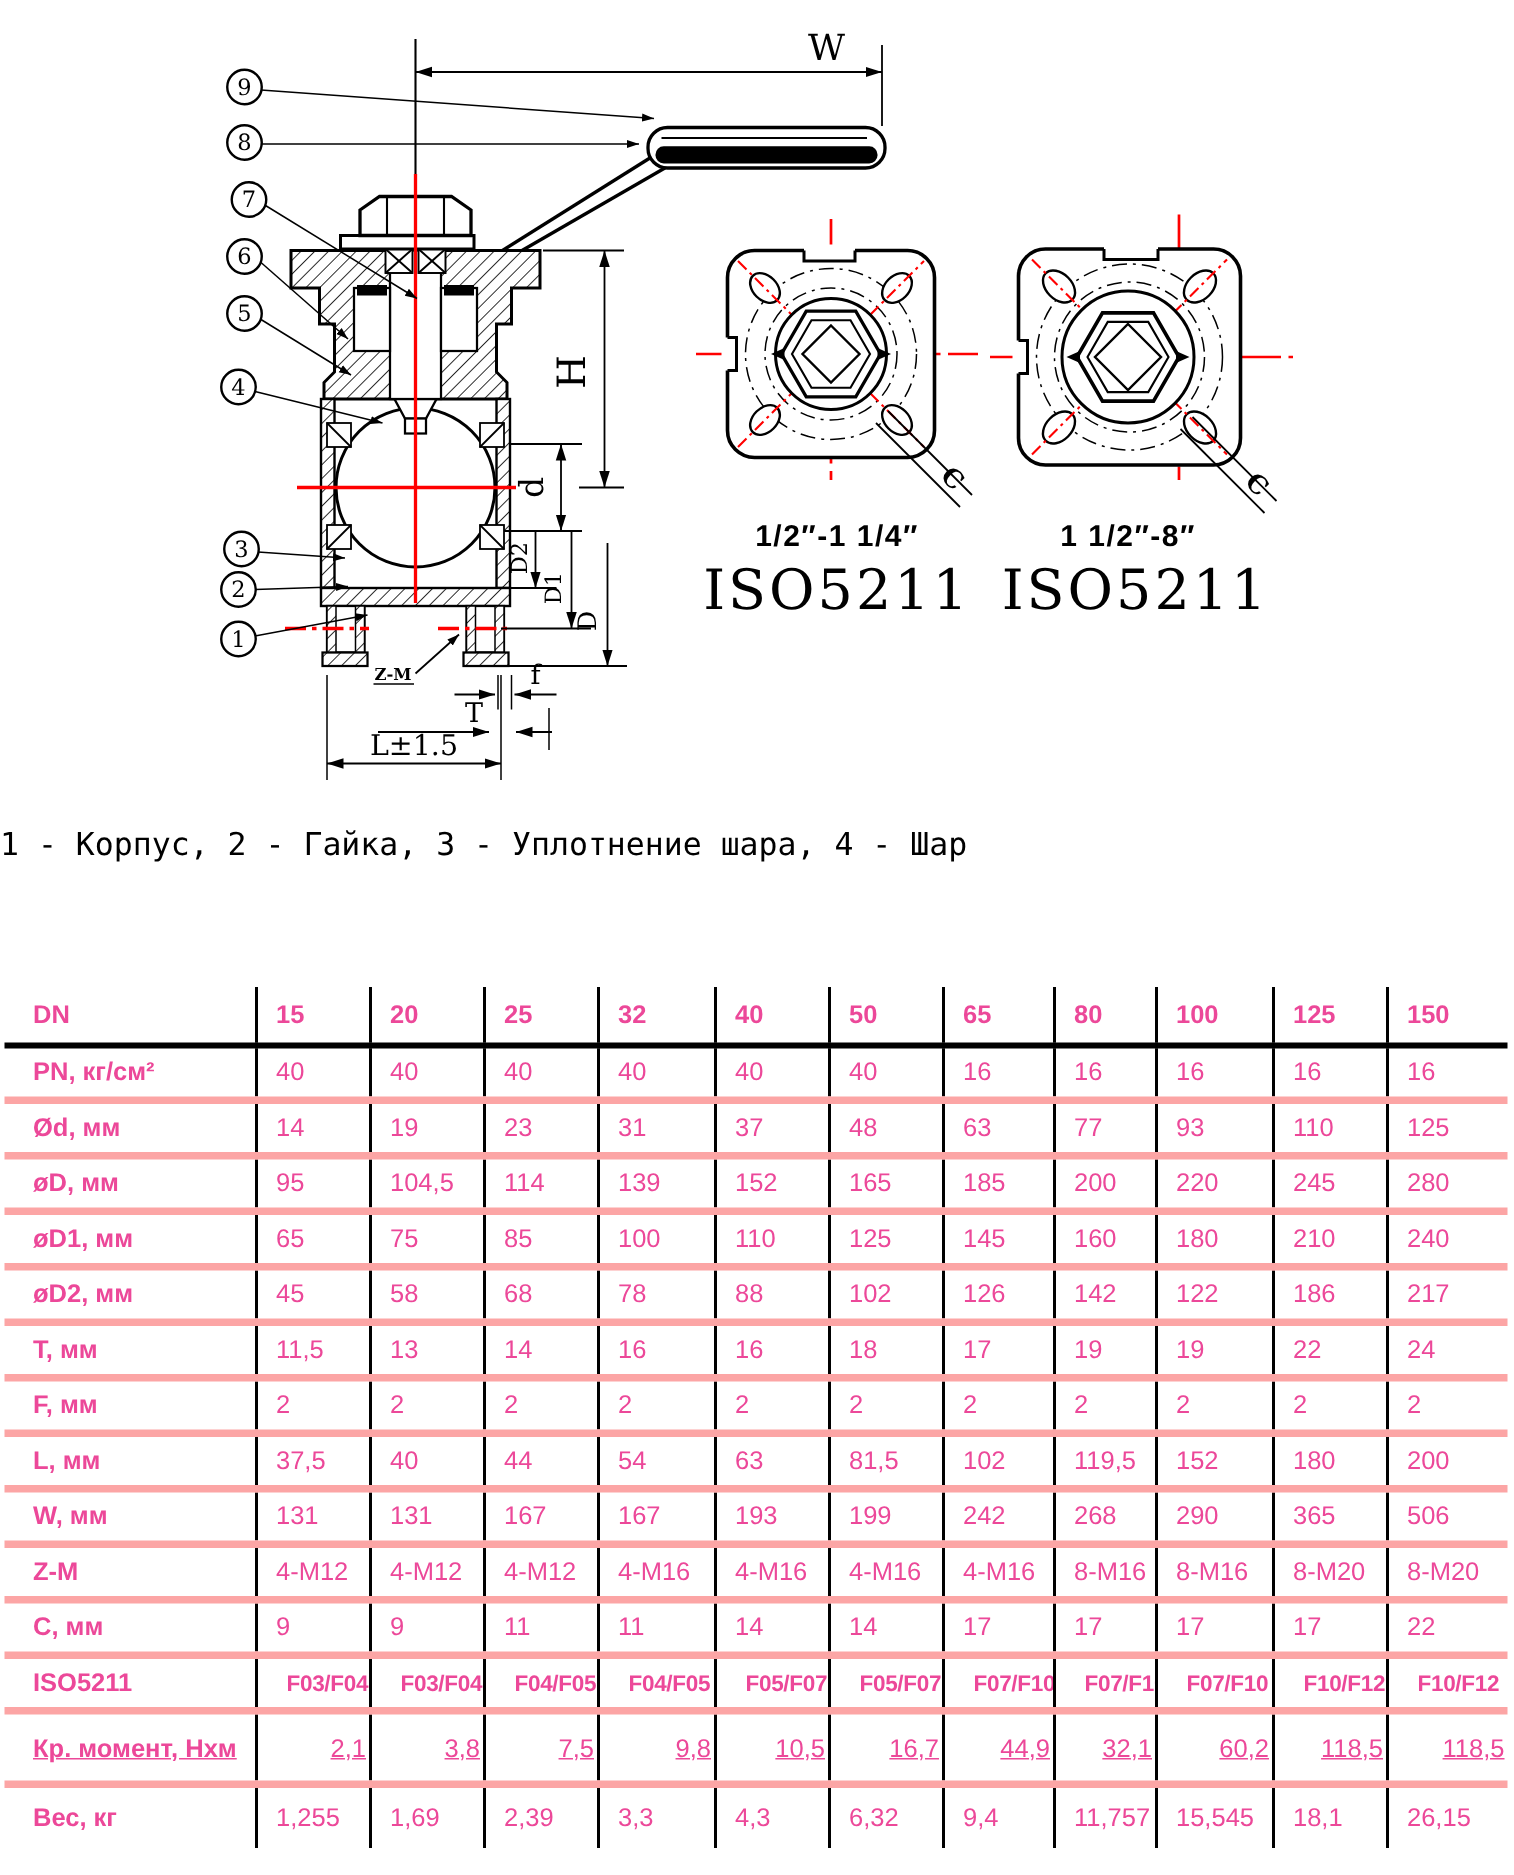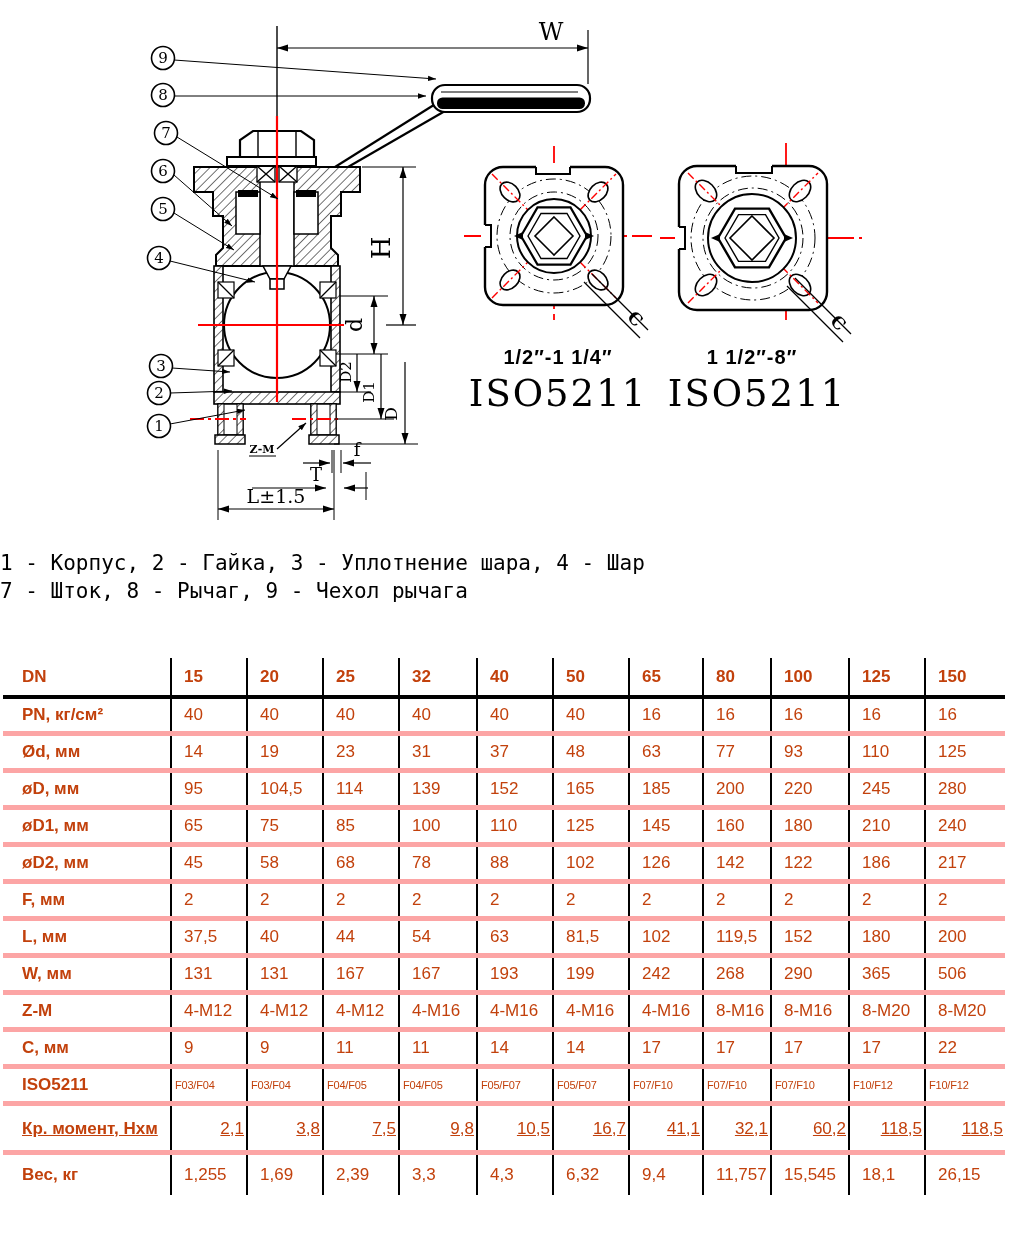--- a/index.html
+++ b/index.html
@@ -6,28 +6,28 @@
   .page{position:relative;width:1009px;height:1250px;background:#fff;color:#000;
         font-family:"Liberation Sans",sans-serif;overflow:hidden;}
   svg{display:block;}
   svg text{fill:#000;}
   .dim{font-family:"DejaVu Serif",serif;}
   .sizetxt{font-family:"Liberation Sans",sans-serif;font-weight:bold;}
   .isotxt{font-family:"DejaVu Serif",serif;}
   .legend{position:absolute;top:549px;left:0;width:1009px;text-align:left;
           font-family:"DejaVu Sans Mono",monospace;font-size:21px;line-height:28px;color:#000;}
   table.spec{position:absolute;top:658px;left:3px;border-collapse:collapse;table-layout:fixed;
-             width:1002px;color:#c2410c;}
+             width:1002px;color:#ec4899;}
   .spec th,.spec td{border-left:2px solid #000;font-size:17px;text-align:left;vertical-align:middle;
                     padding:0 2px 0 12px;height:32px;overflow:hidden;}
   .spec th:first-child,.spec td:first-child{border-left:none;font-weight:bold;padding-left:19px;}
   .spec thead th{font-weight:bold;height:37px;}
   .spec tr{border-bottom:5px solid #fca5a5;}
   .spec thead tr{border-bottom:4px solid #000;}
-  .spec tr.iso td:not(:first-child){font-size:11px;padding-left:3px;letter-spacing:-0.2px;}
+  .spec tr.iso td:not(:first-child){font-size:15px;padding-left:19px;letter-spacing:-0.2px;font-weight:bold;}
   .spec tr.tall td{height:44px;line-height:19px;text-decoration:underline;}
   .spec tr.tall td:not(:first-child){text-align:right;padding-left:0;}
   .spec tr.last{border-bottom:none;}
   .spec tr.last td{height:40px;}
 </style>
 </head>
 <body>
 
 <div class="page">
 
@@ -295,21 +295,20 @@
   <g>
     <text class="sizetxt" x="558" y="364" font-size="20" fill="#223f66" text-anchor="middle" letter-spacing="1">1/2″-1 1/4″</text>
     <text class="isotxt" x="558" y="406" font-size="37" fill="#000" text-anchor="middle" letter-spacing="2">ISO5211</text>
     <text class="sizetxt" x="752" y="364" font-size="20" fill="#223f66" text-anchor="middle" letter-spacing="1">1 1/2″-8″</text>
     <text class="isotxt" x="757" y="406" font-size="37" fill="#000" text-anchor="middle" letter-spacing="2">ISO5211</text>
   </g>
 </svg>
 
 <div class="legend">
   <div>1 - Корпус, 2 - Гайка, 3 - Уплотнение шара, 4 - Шар</div>
-  <div>7 - Шток, 8 - Рычаг, 9 - Чехол рычага</div>
 </div>
 
 <table class="spec">
   <colgroup>
         <col style="width: 168px;">
         <col style="width: 76px;">
         <col style="width: 76px;">
         <col style="width: 76px;">
         <col style="width: 78px;">
         <col style="width: 76px;">
@@ -401,20 +400,34 @@
           <td>78</td>
           <td>88</td>
           <td>102</td>
           <td>126</td>
           <td>142</td>
           <td>122</td>
           <td>186</td>
           <td>217</td>
         </tr>
         <tr>
+          <td>T, мм</td>
+          <td>11,5</td>
+          <td>13</td>
+          <td>14</td>
+          <td>16</td>
+          <td>16</td>
+          <td>18</td>
+          <td>17</td>
+          <td>19</td>
+          <td>19</td>
+          <td>22</td>
+          <td>24</td>
+        </tr>
+        <tr>
           <td>F, мм</td>
           <td>2</td>
           <td>2</td>
           <td>2</td>
           <td>2</td>
           <td>2</td>
           <td>2</td>
           <td>2</td>
           <td>2</td>
           <td>2</td>
@@ -492,21 +505,21 @@
           <td>F10/F12</td>
         </tr>
         <tr class="tall">
           <td>Кр. момент, Нхм</td>
           <td>2,1</td>
           <td>3,8</td>
           <td>7,5</td>
           <td>9,8</td>
           <td>10,5</td>
           <td>16,7</td>
-          <td>41,1</td>
+          <td>44,9</td>
           <td>32,1</td>
           <td>60,2</td>
           <td>118,5</td>
           <td>118,5</td>
         </tr>
         <tr class="last">
           <td>Вес, кг</td>
           <td>1,255</td>
           <td>1,69</td>
           <td>2,39</td>

